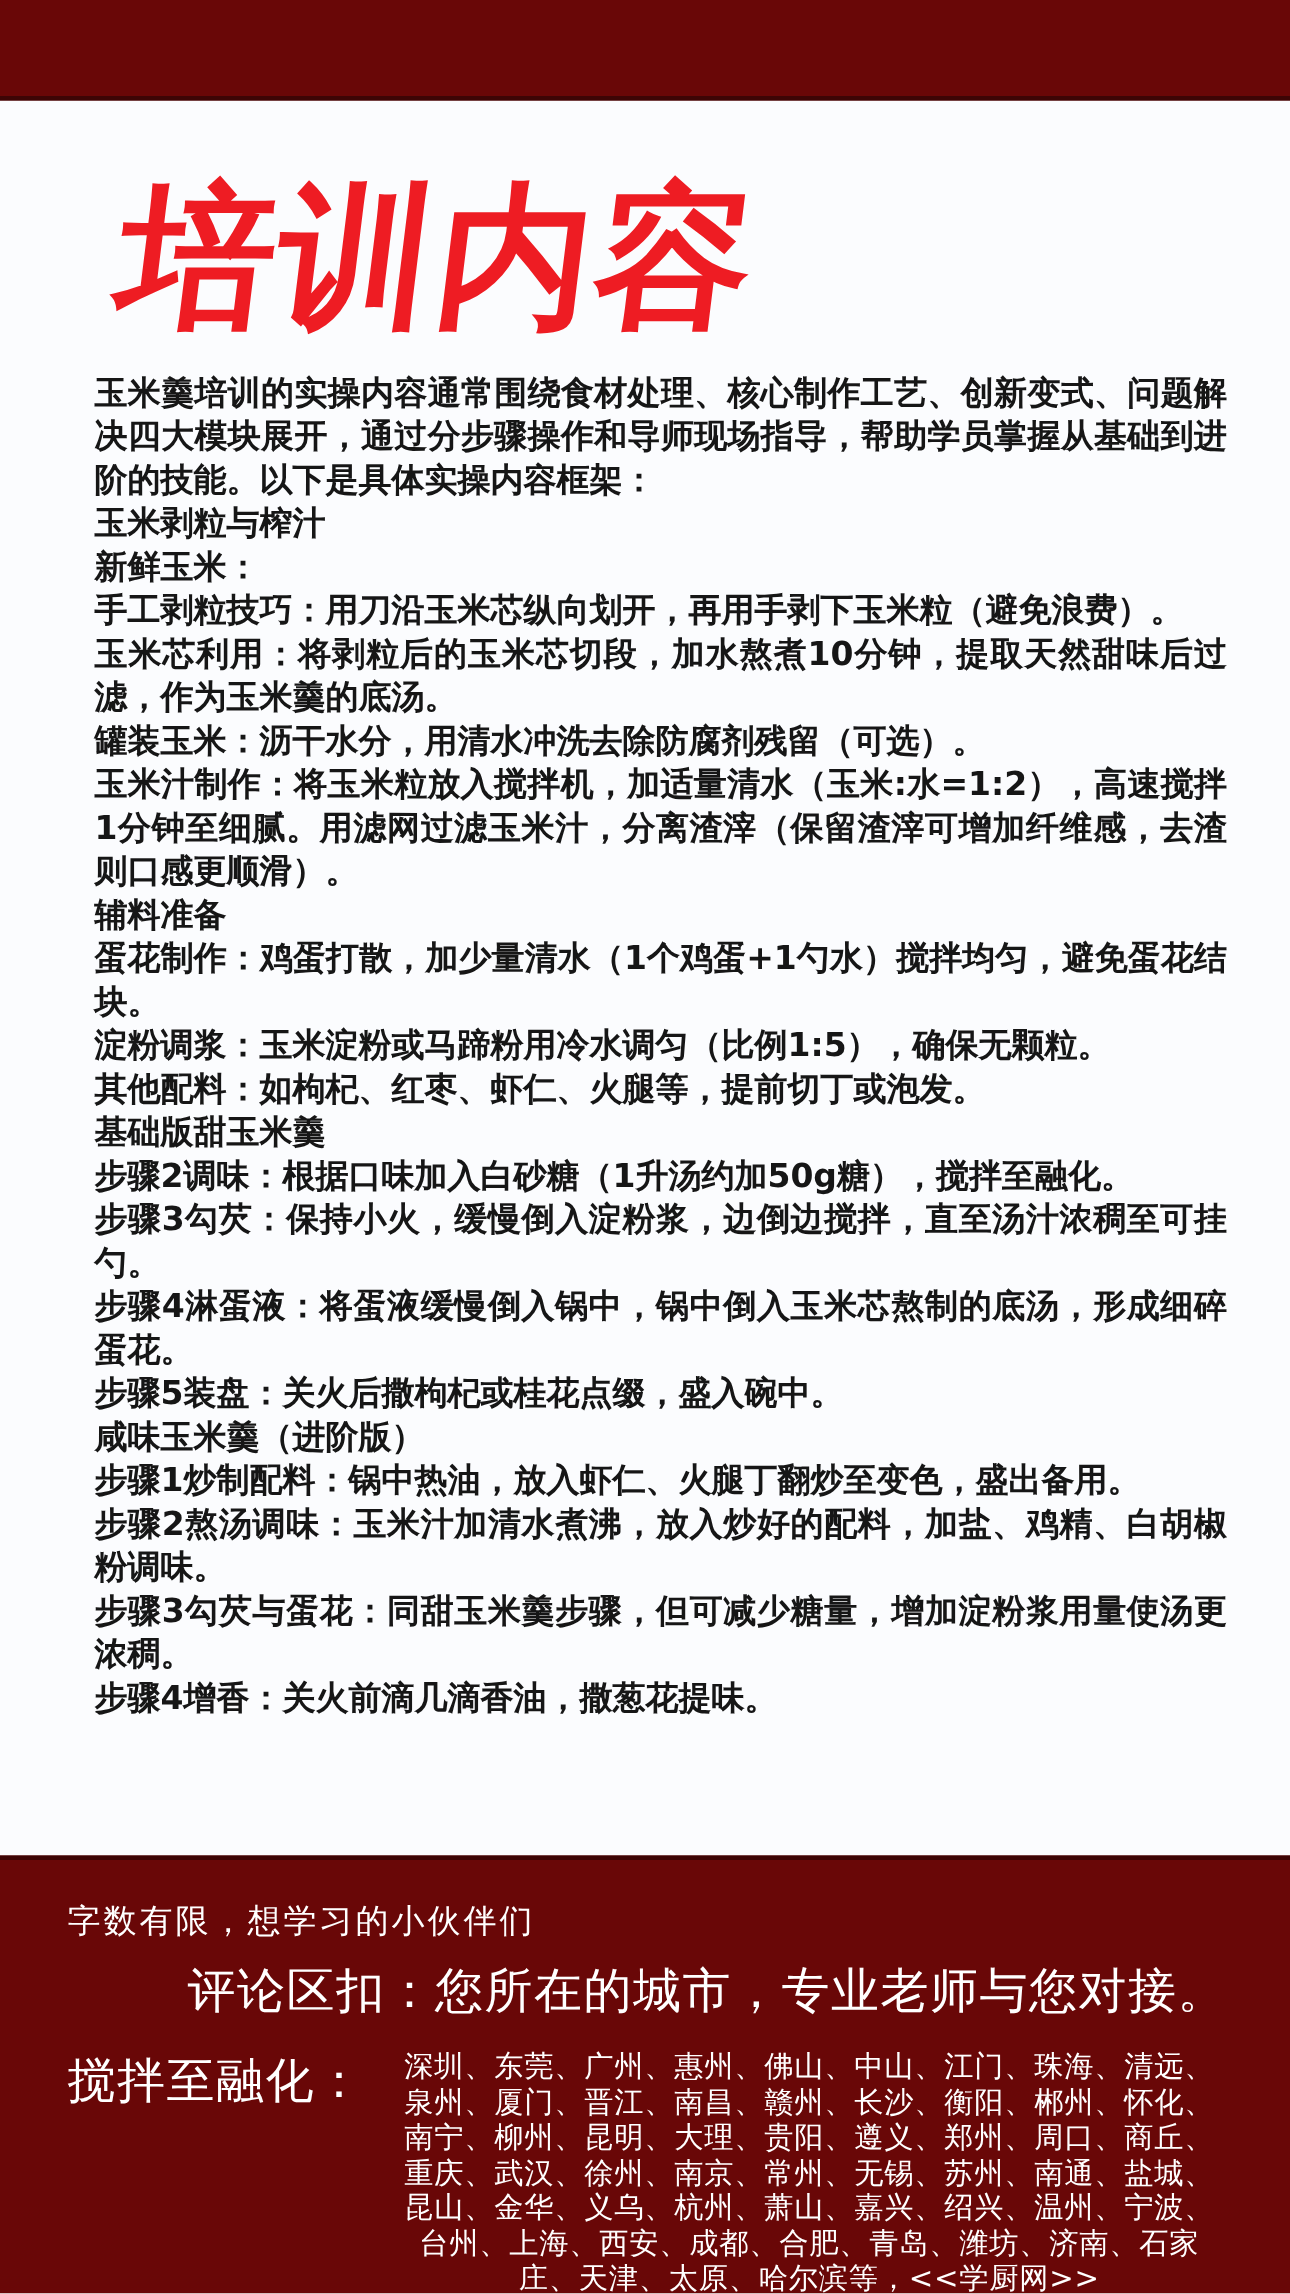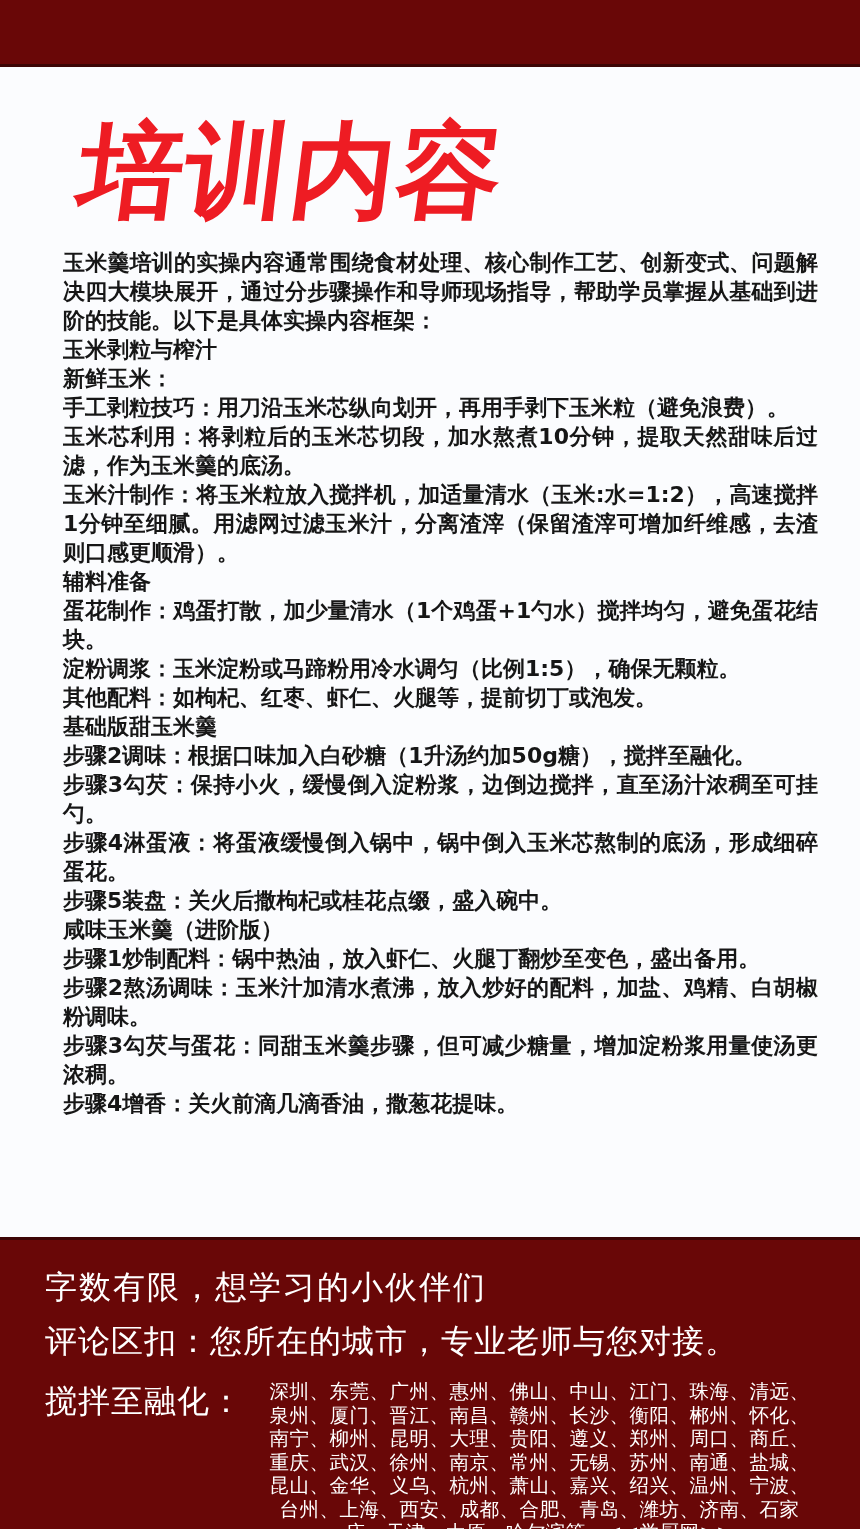--- a/index.html
+++ b/index.html
@@ -44,30 +44,31 @@
     left: 0; right: 0; bottom: 0;
     top: 1237px;
     background: #690707;
     border-top: 3px solid #3d0505;
     box-sizing: border-box;
     padding: 26px 42px 0 45px;
     color: #ffffff;
   }
   .f-line1 {
     margin: 0;
-    font-size: 32px;
+    font-size: 22px;
     letter-spacing: 2px;
     font-weight: 400;
     font-family: Liberation Mono, monospace;
   }
   .f-line2 {
     margin: 10px 0 16px 0;
     font-size: 32px;
     letter-spacing: 1px;
     font-weight: 400;
+    text-align: right;
   }
   .f-locations {
     display: flex;
     align-items: flex-start;
     margin-top: 9px;
   }
   .f-label {
     flex: 0 0 auto;
     font-size: 32px;
     letter-spacing: 1px;
@@ -90,20 +91,21 @@
 
 <div class="main">
   <h1 class="poster-title">培训内容</h1>
 
   <div class="body-text">
     <p>玉米羹培训的实操内容通常围绕食材处理、核心制作工艺、创新变式、问题解决四大模块展开，通过分步骤操作和导师现场指导，帮助学员掌握从基础到进阶的技能。以下是具体实操内容框架：</p>
     <p>玉米剥粒与榨汁</p>
     <p>新鲜玉米：</p>
     <p>手工剥粒技巧：用刀沿玉米芯纵向划开，再用手剥下玉米粒（避免浪费）。</p>
     <p>玉米芯利用：将剥粒后的玉米芯切段，加水熬煮10分钟，提取天然甜味后过滤，作为玉米羹的底汤。</p>
+    <p>罐装玉米：沥干水分，用清水冲洗去除防腐剂残留（可选）。</p>
     <p>玉米汁制作：将玉米粒放入搅拌机，加适量清水（玉米:水=1:2），高速搅拌1分钟至细腻。用滤网过滤玉米汁，分离渣滓（保留渣滓可增加纤维感，去渣则口感更顺滑）。</p>
     <p>辅料准备</p>
     <p>蛋花制作：鸡蛋打散，加少量清水（1个鸡蛋+1勺水）搅拌均匀，避免蛋花结块。</p>
     <p>淀粉调浆：玉米淀粉或马蹄粉用冷水调匀（比例1:5），确保无颗粒。</p>
     <p>其他配料：如枸杞、红枣、虾仁、火腿等，提前切丁或泡发。</p>
     <p>基础版甜玉米羹</p>
     <p>步骤2调味：根据口味加入白砂糖（1升汤约加50g糖），搅拌至融化。</p>
     <p>步骤3勾芡：保持小火，缓慢倒入淀粉浆，边倒边搅拌，直至汤汁浓稠至可挂勺。</p>
     <p>步骤4淋蛋液：将蛋液缓慢倒入锅中，锅中倒入玉米芯熬制的底汤，形成细碎蛋花。</p>
     <p>步骤5装盘：关火后撒枸杞或桂花点缀，盛入碗中。</p>

